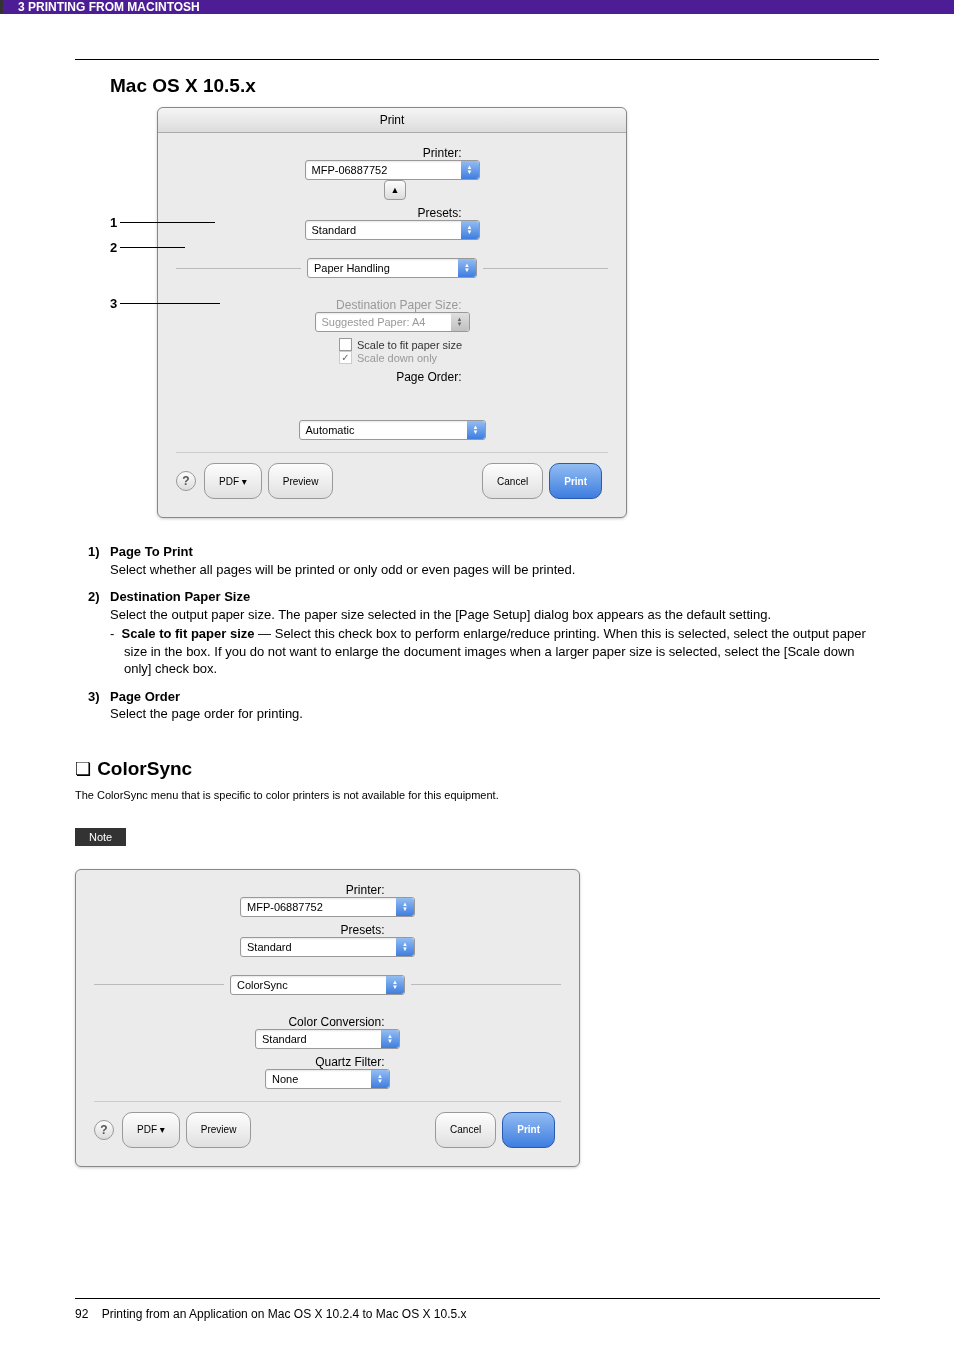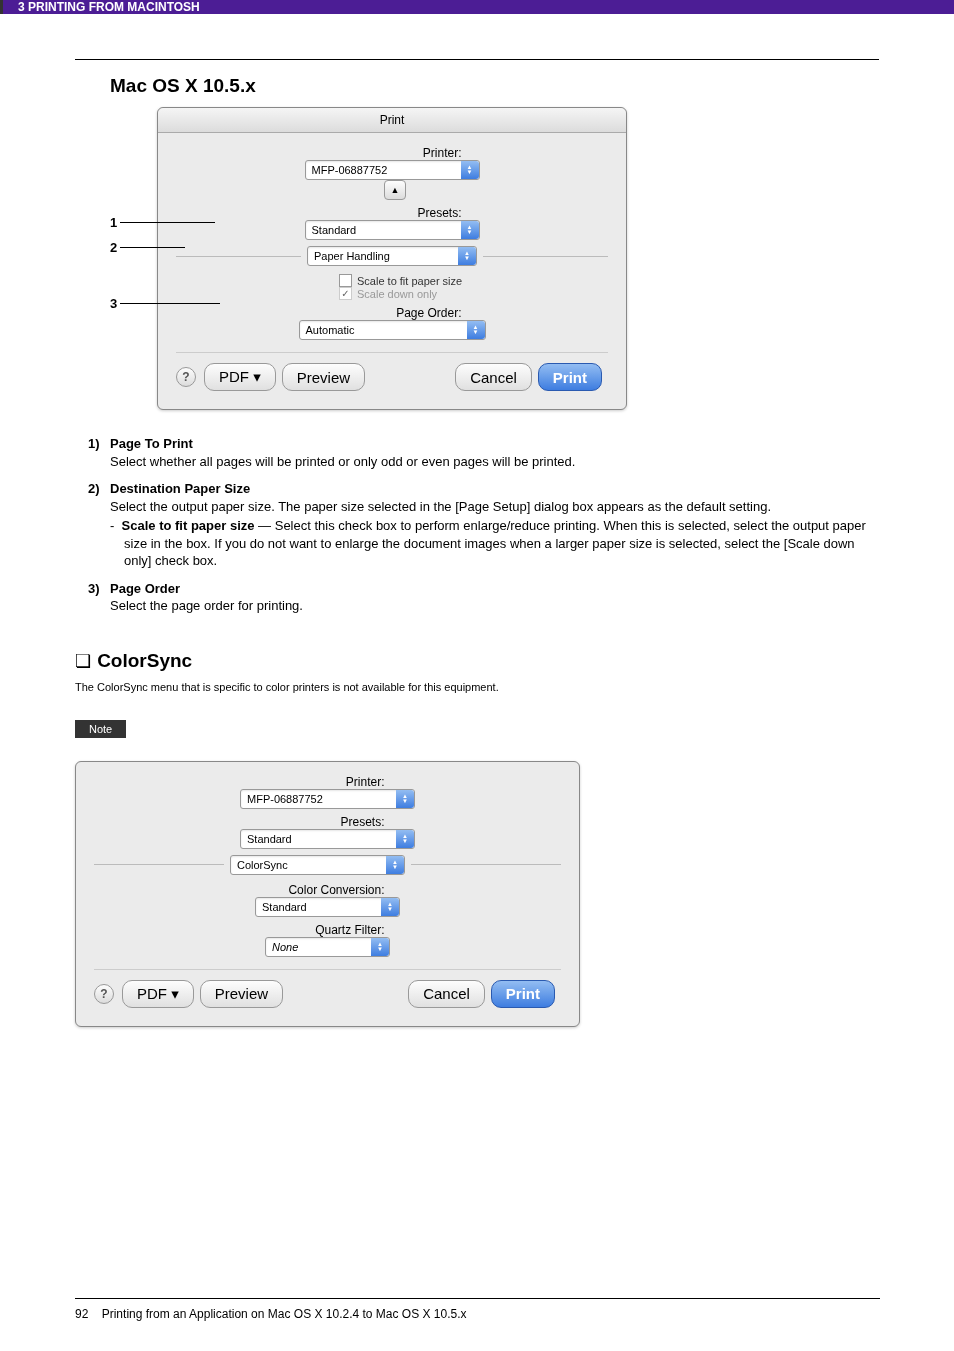--- a/index.html
+++ b/index.html
@@ -118,21 +118,21 @@
       display: flex;
       align-items: center;
       margin: 6px 0 8px;
     }
     .group-divider hr {
       flex: 1;
       border: none;
       border-top: 1px solid #bbb;
       margin: 0;
     }
-    .group-divider .combo { margin: 0 6px; }
+    .group-divider .combo { margin: 12px 6px; }
     .checkrow {
       margin-left: 163px;
       font-size: 11px;
       display: flex;
       align-items: center;
       color: #333;
     }
     .checkrow.dim { color: #999; }
     .cbox {
       width: 13px; height: 13px;
@@ -164,23 +164,23 @@
       color: #555;
       margin-right: 8px;
     }
     .pill-btn {
       display: inline-flex;
       align-items: center;
       justify-content: center;
       border-radius: 10px;
       border: 1px solid #999;
       background: linear-gradient(#fdfdfd, #e0e0e0);
-      height: 28px;
+      height: 36px;
       padding: 0 14px;
-      font-size: 15px;
+      font-size: 10px;
       margin-right: 6px;
     }
     .pill-btn.primary {
       background: linear-gradient(#93bdf2, #3e7de0);
       color: #fff;
       border-color: #2a5ab0;
       font-weight: bold;
     }
     .spacer { flex: 1; }
     .text-block {
@@ -283,29 +283,36 @@
 
         <div class="group-divider">
           <hr>
           <div class="combo" style="width:170px;">
             <span class="combo-text">Paper Handling</span>
             <span class="combo-btn">▲<br>▼</span>
           </div>
           <hr>
         </div>
 
+        <div class="row">
+          <div class="row-label dim-label">Destination Paper Size:</div>
+          <div class="combo" style="width:155px;color:#999;">
+            <span class="combo-text">Suggested Paper: A4</span>
+            <span class="combo-btn gray">▲<br>▼</span>
+          </div>
+        </div>
         <div class="checkrow">
           <span class="cbox"></span>
           <span>Scale to fit paper size</span>
         </div>
         <div class="checkrow dim">
           <span class="cbox" style="border-color:#ccc;">✓</span>
           <span>Scale down only</span>
         </div>
-        <div class="row" style="margin-top:6px;">
+        <div class="row" style="margin-top:6px;gap:36px;">
           <div class="row-label">Page Order:</div>
           <div class="combo" style="width:187px;">
             <span class="combo-text">Automatic</span>
             <span class="combo-btn">▲<br>▼</span>
           </div>
         </div>
 
         <hr class="dialog-hr">
         <div class="dialog-footer">
           <span class="help-btn">?</span>
@@ -380,21 +387,21 @@
       </div>
       <div class="row">
         <div class="row-label" style="width:130px;">Color Conversion:</div>
         <div class="combo" style="width:145px;">
           <span class="combo-text">Standard</span>
           <span class="combo-btn">▲<br>▼</span>
         </div>
       </div>
       <div class="row">
         <div class="row-label" style="width:130px;">Quartz Filter:</div>
-        <div class="combo" style="width:125px;font-style:italic;">
+        <div class="combo" style="width:125px;">
           <span class="combo-text">None</span>
           <span class="combo-btn">▲<br>▼</span>
         </div>
       </div>
       <hr class="dialog-hr">
       <div class="dialog-footer">
         <span class="help-btn">?</span>
         <span class="pill-btn">PDF ▾</span>
         <span class="pill-btn">Preview</span>
         <span class="spacer"></span>

